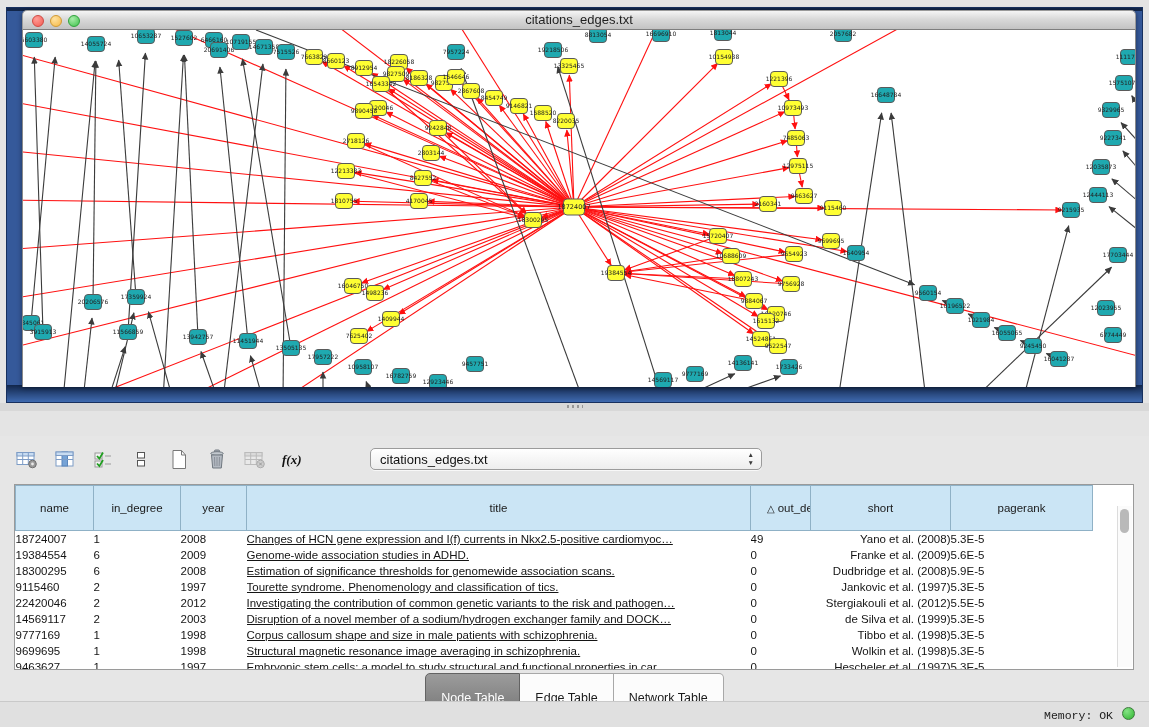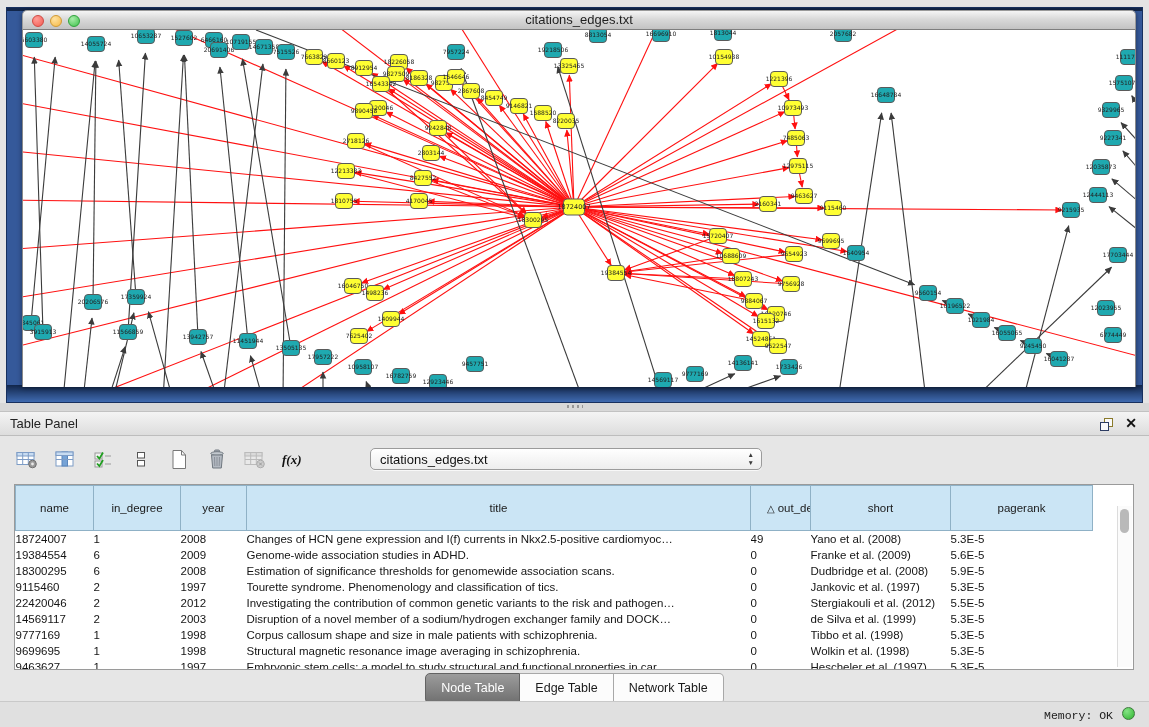--- a/index.html
+++ b/index.html
@@ -34,28 +34,28 @@
   .panel-body{position:absolute;left:0;top:436px;width:1149px;height:265px;background:#e6e6e6;}
   .toolbar{position:absolute;left:14px;top:9px;height:28px;display:flex;align-items:center;}
   .tbtn{width:26px;height:26px;display:flex;align-items:center;justify-content:center;margin-right:12px;}
   .combo{margin-left:52px;width:392px;height:22px;border:1px solid #9b9b9b;border-radius:5px;background:linear-gradient(#ffffff,#ededed);font-size:13px;color:#111;display:flex;align-items:center;padding-left:9px;position:relative;box-sizing:border-box;box-shadow:0 1px 0 rgba(255,255,255,.7);}
   .combo-arrows{position:absolute;right:7px;top:2px;display:flex;flex-direction:column;color:#3a3a3a;font-size:6.5px;line-height:8px;text-align:center;}
 
   .table-wrap{position:absolute;left:14px;top:48px;width:1120px;height:186px;background:#ffffff;border:1px solid #9a9a9a;box-sizing:border-box;overflow:hidden;}
   table.node-table{border-collapse:collapse;table-layout:fixed;font-size:11.5px;}
   table.node-table th{height:20px;background:#cbe5f5;border:1px solid #8fb1c6;font-weight:normal;font-size:11.5px;color:#1a1a1a;text-align:center;padding:16px;overflow:hidden;white-space:nowrap;box-sizing:border-box;}
   table.node-table td{height:16px;padding:0;color:#141414;white-space:nowrap;overflow:hidden;box-sizing:border-box;}
-  td.c0{padding-left:4px;} td.c1{padding-left:18px;} td.c2{padding-left:18px;} td.c3{padding-left:9px;}
-  td.c4{padding-left:3px;} td.c5{padding-left:10px;} td.c6{padding-left:8px;}
+  td.c0{padding-left:4px;} td.c1{padding-left:18px;} td.c2{padding-left:18px;} td.c3{padding-left:9px;text-decoration:underline;}
+  td.c4{padding-left:3px;} td.c5{padding-left:10px;text-align:right;} td.c6{padding-left:8px;}
   .sort-tri{font-size:10px;margin-right:3px;}
   .vscroll{position:absolute;top:21px;right:1px;width:14px;bottom:2px;background:#fbfbfb;border-left:1px solid #dcdcdc;}
   .vthumb{position:absolute;top:3px;left:2px;width:9px;height:24px;border-radius:5px;background:#b9b9b9;}
 
   .tabbar{position:absolute;left:0;top:237px;width:100%;display:flex;justify-content:center;}
-  .tab{height:21px;line-height:21px;padding:4px 15px;font-size:12.5px;background:#fcfcfc;border:1px solid #a8a8a8;border-left:none;color:#1a1a1a;}
+  .tab{height:21px;line-height:21px;padding:14px 15px;font-size:12.5px;background:#fcfcfc;border:1px solid #a8a8a8;border-left:none;color:#1a1a1a;}
   .tab:first-child{border-radius:5px 0 0 5px;border-left:1px solid #a8a8a8;}
   .tab:last-child{border-radius:0 5px 5px 0;}
   .tab.active{background:linear-gradient(#9c9c9c,#6f6f6f);color:#fff;border-color:#636363;}
 
   .statusbar{position:absolute;left:0;bottom:0;width:1149px;height:26px;background:#e0e0e0;border-top:1px solid #c9c9c9;box-sizing:border-box;font-family:Liberation Mono, monospace;}
   .mem-label{position:absolute;right:36px;top:7px;font-size:11.5px;color:#222;}
   .mem-dot{position:absolute;right:14px;top:5px;width:13px;height:13px;border-radius:50%;background:radial-gradient(circle at 35% 30%,#86e486,#2eb42e);border:1px solid #3c7a3c;box-sizing:border-box;}
 </style>
 </head>
 <body>
@@ -406,28 +406,20 @@
             <text x="863" y="67" text-anchor="middle" font-size="6" fill="#222222" font-family="DejaVu Sans, sans-serif">16648784</text>
           </svg>
       </div>
     </div>
   </div>
 
   <div class="splitter">
     <div class="grip"></div>
   </div>
 
-  <div class="panel-header">
-    <span class="panel-title">Table Panel</span>
-    <span class="float-btn">
-        <span class="sq1"></span>
-        <span class="sq2"></span>
-      </span>
-    <span class="close-btn">✕</span>
-  </div>
 
   <div class="panel-body">
     <div class="toolbar">
       <span class="tbtn">
         <svg width="22" height="19">
             <rect x="1" y="2.5" width="17" height="12" fill="#ffffff" stroke="#7d9cc6"></rect>
             <rect x="1" y="2.5" width="17" height="3.5" fill="#c8dcf2" stroke="#7d9cc6"></rect>
             <line x1="6.7" y1="2.5" x2="6.7" y2="14.5" stroke="#7d9cc6"></line>
             <line x1="12.3" y1="2.5" x2="12.3" y2="14.5" stroke="#7d9cc6"></line>
             <line x1="1" y1="9.5" x2="18" y2="9.5" stroke="#7d9cc6"></line>

